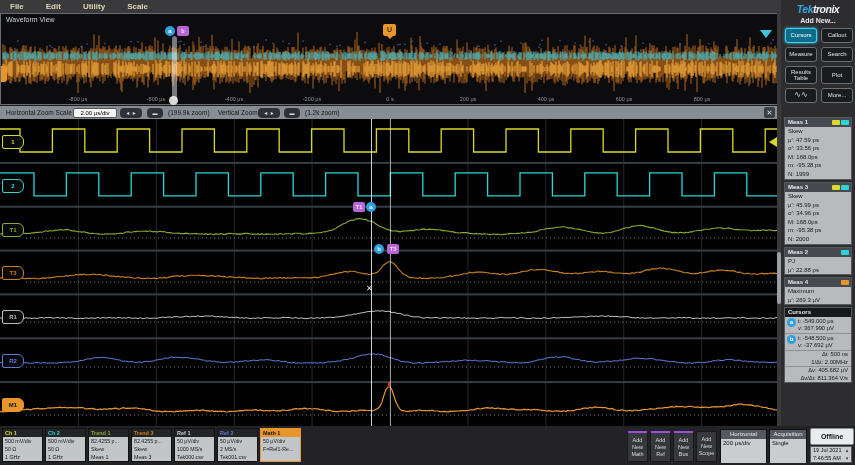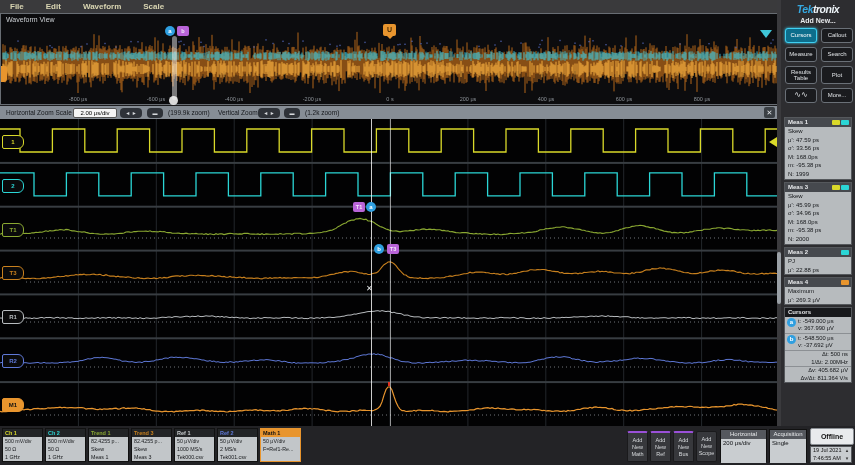--- a/index.html
+++ b/index.html
@@ -70,21 +70,21 @@
   .clock-arrows{width:8px;font-size:5px;color:#333;line-height:7.5px;text-align:center;}
 </style>
 </head>
 <body>
 
 <div class="screen">
 
   <div class="abs menubar">
     <span class="menu-item">File</span>
     <span class="menu-item">Edit</span>
-    <span class="menu-item">Waveform</span>
+    <span class="menu-item">Utility</span>
     <span class="menu-item">Scale</span>
   </div>
 
   <div class="abs overview">
     <svg id="ov-svg" width="777" height="78" style="position:absolute;left:0;top:1px">
         <path d="M2 29.2V65.1M3 40.4V65.9M4 30.3V67.4M5 43.0V63.2M6 43.4V60.6M7 37.4V65.1M8 39.5V64.2M9 32.4V68.0M10 32.3V68.5M11 33.9V65.8M12 36.3V59.4M13 43.8V63.7M14 32.7V66.8M15 38.5V66.6M16 33.7V62.4M17 36.2V62.8M18 43.7V67.4M19 38.8V66.3M20 36.1V62.9M21 33.2V60.6M22 30.4V61.7M23 30.2V62.4M24 34.3V63.9M25 30.5V69.5M26 40.8V59.7M27 35.3V59.5M28 36.3V68.4M29 32.0V67.8M30 31.3V69.3M31 40.2V59.4M32 37.1V66.3M33 36.4V66.0M34 31.5V66.9M35 40.4V56.9M36 40.7V67.9M37 35.9V58.2M38 36.0V56.7M39 32.5V66.1M40 39.7V64.6M41 34.0V65.6M42 36.2V64.6M43 36.8V60.1M44 40.8V69.0M45 43.4V65.9M46 30.8V63.2M47 37.7V66.6M48 35.4V64.8M49 34.6V58.0M50 36.7V59.5M51 39.6V57.2M52 36.9V63.9M53 33.3V65.6M54 33.3V64.9M55 33.8V56.2M56 38.7V64.2M57 36.4V68.8M58 30.9V65.2M59 35.9V59.1M60 36.5V61.2M61 37.0V67.8M62 31.3V62.4M63 39.2V65.7M64 32.9V58.3M65 30.8V58.0M66 34.5V69.6M67 35.0V66.5M68 43.1V62.7M69 43.5V63.6M70 34.4V64.5M71 35.3V57.0M72 33.2V61.8M73 32.7V60.8M74 34.7V58.4M75 31.5V59.4M76 37.6V67.5M77 35.1V81.9M78 33.0V66.8M79 42.8V61.6M80 39.5V63.7M81 30.7V56.1M82 42.1V63.3M83 37.0V68.4M84 43.0V58.1M85 35.9V67.5M86 42.8V57.9M87 39.2V58.0M88 36.0V62.1M89 34.7V67.4M90 32.9V72.3M91 35.7V59.4M92 33.5V65.8M93 19.2V62.8M94 41.2V61.8M95 33.2V57.9M96 30.1V63.6M97 42.2V63.1M98 20.4V59.7M99 33.4V66.3M100 33.6V57.5M101 34.4V61.8M102 31.0V68.5M103 33.2V61.9M104 31.7V66.0M105 35.3V59.9M106 35.5V59.4M107 34.3V62.9M108 30.6V59.4M109 33.3V61.0M110 40.1V62.8M111 34.4V59.0M112 39.1V56.7M113 33.4V58.4M114 33.5V61.8M115 30.5V63.6M116 34.8V68.7M117 35.4V65.8M118 33.6V63.0M119 30.2V68.0M120 37.6V75.2M121 34.1V77.3M122 39.4V66.1M123 40.7V63.6M124 33.3V63.8M125 38.0V58.6M126 33.5V64.2M127 31.5V63.3M128 31.2V62.8M129 33.5V58.1M130 39.3V63.8M131 39.6V63.3M132 40.0V66.4M133 31.7V62.8M134 43.2V63.9M135 32.5V61.1M136 42.0V72.6M137 37.2V66.0M138 33.9V61.9M139 34.6V63.0M140 33.9V61.8M141 27.2V67.2M142 36.3V67.7M143 42.3V70.0M144 40.6V58.2M145 31.3V61.9M146 35.9V57.2M147 34.7V72.5M148 31.6V65.2M149 30.1V58.8M150 33.5V57.3M151 31.0V57.2M152 34.7V59.7M153 36.7V67.5M154 22.3V65.6M155 42.1V65.3M156 38.2V62.9M157 25.5V69.9M158 44.0V57.0M159 42.2V60.6M160 42.9V63.8M161 35.6V59.9M162 28.3V56.6M163 36.4V64.3M164 36.7V56.0M165 40.7V61.2M166 43.4V59.8M167 39.7V57.3M168 33.9V62.2M169 30.5V59.1M170 39.0V57.7M171 32.8V66.9M172 31.7V71.4M173 42.2V63.9M174 33.0V61.4M175 36.1V56.9M176 33.9V66.0M177 40.2V60.4M178 32.8V62.2M179 30.1V67.3M180 42.4V64.7M181 37.8V56.6M182 43.4V68.1M183 41.4V56.8M184 36.9V70.2M185 34.3V56.7M186 36.3V59.3M187 43.5V66.3M188 31.2V64.7M189 38.4V61.5M190 36.6V60.8M191 41.3V62.2M192 26.4V75.0M193 30.2V68.9M194 37.1V70.5M195 37.5V67.4M196 34.9V63.7M197 42.8V65.7M198 22.1V67.9M199 31.8V64.1M200 31.3V63.3M201 37.3V61.5M202 31.2V59.2M203 40.6V62.9M204 43.5V62.9M205 29.2V61.9M206 40.4V60.2M207 32.9V61.3M208 36.7V58.1M209 30.8V57.9M210 33.5V57.2M211 19.8V58.2M212 31.2V65.4M213 43.3V74.6M214 33.8V65.0M215 31.3V67.1M216 33.9V61.9M217 33.2V62.5M218 35.4V58.8M219 43.0V68.8M220 39.7V56.9M221 34.6V67.2M222 35.5V63.6M223 41.2V56.2M224 31.8V58.7M225 37.6V67.5M226 31.8V66.3M227 39.0V61.3M228 34.7V68.3M229 41.4V65.8M230 37.9V66.4M231 24.3V62.5M232 38.7V68.7M233 34.8V60.2M234 35.4V66.5M235 35.3V59.6M236 42.1V66.9M237 35.7V60.5M238 26.4V67.9M239 43.4V63.6M240 37.9V64.2M241 34.7V63.6M242 40.9V61.0M243 32.9V66.7M244 30.5V58.8M245 31.6V65.8M246 34.9V68.3M247 31.2V67.5M248 30.9V57.0M249 33.0V78.0M250 43.7V56.9M251 42.8V72.0M252 40.3V62.1M253 30.8V69.9M254 37.3V65.1M255 40.6V65.3M256 31.1V60.2M257 28.4V72.6M258 40.7V58.8M259 34.3V61.1M260 39.1V62.9M261 34.6V63.5M262 30.9V62.6M263 38.1V58.8M264 39.7V61.9M265 36.9V66.0M266 35.0V61.3M267 34.9V56.9M268 41.9V61.7M269 35.5V56.2M270 40.4V66.1M271 37.8V67.5M272 33.9V65.6M273 28.7V64.5M274 43.1V56.8M275 37.4V64.1M276 32.5V58.0M277 34.8V61.6M278 36.9V60.3M279 37.1V63.7M280 40.2V64.7M281 39.7V64.4M282 36.6V63.6M283 36.7V57.5M284 35.6V58.5M285 35.3V62.8M286 36.0V63.6M287 32.0V60.7M288 38.4V64.1M289 42.3V60.7M290 40.6V65.0M291 32.2V60.4M292 31.9V64.6M293 32.0V61.8M294 37.5V67.5M295 34.3V66.1M296 41.0V62.4M297 17.5V60.8M298 35.7V58.6M299 40.0V57.2M300 41.6V57.5M301 40.2V65.3M302 32.6V65.8M303 40.0V63.9M304 43.9V68.3M305 31.6V59.1M306 36.6V58.1M307 42.8V68.9M308 37.7V63.2M309 34.9V56.5M310 34.4V60.9M311 35.5V57.8M312 34.3V73.4M313 30.6V64.4M314 37.2V56.3M315 35.6V60.9M316 33.8V59.7M317 34.9V65.0M318 41.9V67.5M319 32.5V64.7M320 31.7V56.9M321 38.9V56.4M322 35.1V65.2M323 43.3V68.6M324 32.1V56.9M325 39.1V68.0M326 36.0V63.3M327 36.9V63.2M328 38.9V59.9M329 38.6V59.6M330 38.1V63.3M331 37.5V70.3M332 43.4V57.1M333 35.1V66.4M334 34.6V61.1M335 40.7V69.3M336 32.6V64.7M337 35.0V61.4M338 42.3V76.1M339 34.7V59.7M340 34.6V63.1M341 43.6V68.8M342 39.0V65.2M343 34.6V64.6M344 40.9V68.3M345 43.5V56.4M346 42.3V56.2M347 31.2V63.3M348 31.4V62.0M349 32.6V59.4M350 43.4V61.9M351 32.5V63.5M352 36.6V61.2M353 38.9V57.5M354 24.7V63.1M355 38.8V58.8M356 16.9V65.0M357 31.3V57.0M358 30.4V58.3M359 35.3V64.2M360 35.6V59.5M361 34.6V62.4M362 42.0V63.6M363 35.1V66.6M364 37.4V65.1M365 36.2V63.2M366 33.9V64.4M367 42.2V65.9M368 34.8V68.5M369 40.0V64.7M370 37.8V59.7M371 32.8V56.0M372 40.7V62.3M373 35.5V58.7M374 32.5V73.4M375 36.3V62.4M376 41.1V59.6M377 43.1V57.6M378 27.8V59.9M379 42.7V78.2M380 35.3V59.2M381 29.0V61.3M382 39.7V60.7M383 34.7V66.6M384 43.9V64.5M385 38.3V61.3M386 32.4V65.3M387 41.9V68.6M388 31.5V65.3M389 37.9V58.4M390 37.0V65.6M391 33.7V58.3M392 38.2V60.4M393 30.8V57.5M394 39.1V61.0M395 41.8V64.3M396 37.6V59.3M397 37.4V63.1M398 34.9V73.4M399 34.2V64.5M400 36.8V65.3M401 37.0V61.9M402 40.7V68.4M403 42.1V65.3M404 33.8V75.8M405 43.4V71.0M406 34.9V68.6M407 42.3V58.7M408 38.2V56.2M409 43.3V68.6M410 22.6V60.7M411 30.4V67.0M412 42.8V62.1M413 42.5V60.1M414 39.5V66.3M415 32.2V60.8M416 34.3V68.2M417 39.4V59.7M418 37.6V75.4M419 21.0V58.0M420 30.3V63.8M421 32.6V56.4M422 33.9V67.2M423 34.5V64.3M424 40.8V68.7M425 38.2V59.6M426 43.8V56.1M427 37.0V56.2M428 42.3V63.4M429 36.6V61.4M430 40.6V67.6M431 32.0V62.0M432 34.7V59.3M433 30.4V68.2M434 40.9V56.4M435 32.1V66.8M436 34.6V66.5M437 34.4V65.7M438 39.3V57.4M439 41.9V59.9M440 37.6V63.9M441 39.8V64.8M442 32.5V64.8M443 30.8V65.4M444 32.8V68.7M445 31.0V63.1M446 31.1V62.6M447 34.6V62.9M448 42.3V60.0M449 42.1V66.6M450 33.3V56.3M451 42.1V56.5M452 41.5V56.7M453 43.3V67.5M454 37.8V58.9M455 42.4V58.4M456 24.5V60.5M457 32.8V62.1M458 41.8V67.7M459 33.3V66.5M460 38.3V56.4M461 35.2V68.3M462 31.5V57.7M463 42.2V68.7M464 42.8V64.1M465 40.2V67.9M466 27.4V67.1M467 42.5V58.7M468 34.7V59.0M469 40.6V57.0M470 35.1V60.8M471 37.5V62.5M472 43.3V63.0M473 32.2V61.9M474 43.7V56.5M475 32.6V61.3M476 30.4V66.8M477 36.4V66.6M478 33.4V57.8M479 33.4V68.0M480 41.7V65.6M481 33.8V56.2M482 33.6V64.9M483 37.3V58.6M484 32.3V68.2M485 37.0V76.0M486 39.1V65.2M487 29.7V62.8M488 34.8V67.4M489 42.8V57.3M490 36.8V61.5M491 35.1V66.4M492 39.8V67.1M493 37.6V57.6M494 34.0V61.5M495 32.4V59.7M496 37.0V59.8M497 37.8V57.0M498 40.7V66.1M499 37.6V67.5M500 39.2V63.7M501 42.4V67.4M502 38.4V59.2M503 36.8V68.3M504 39.0V61.3M505 43.3V65.2M506 36.4V58.3M507 39.7V62.9M508 30.5V56.4M509 36.8V60.8M510 35.6V59.7M511 32.4V62.3M512 38.2V66.2M513 38.6V66.9M514 38.6V62.7M515 37.3V56.2M516 40.6V59.8M517 43.8V56.1M518 40.2V66.6M519 41.9V62.7M520 37.0V57.1M521 43.1V62.4M522 28.2V62.3M523 38.0V61.4M524 27.6V80.3M525 27.5V58.0M526 31.4V68.6M527 43.6V61.6M528 31.5V65.9M529 33.8V57.3M530 36.6V66.3M531 39.9V75.6M532 36.5V68.3M533 43.9V63.1M534 41.7V67.1M535 35.9V58.8M536 38.4V67.1M537 39.1V58.9M538 37.8V64.1M539 39.0V57.1M540 33.3V64.9M541 39.4V56.5M542 39.1V59.3M543 42.3V68.2M544 37.9V61.3M545 35.4V57.9M546 37.3V65.4M547 22.2V64.3M548 36.7V64.5M549 36.6V64.0M550 43.4V59.1M551 39.4V63.8M552 32.2V58.6M553 34.3V66.9M554 33.9V68.5M555 40.9V63.3M556 43.9V65.6M557 31.1V67.0M558 41.8V58.5M559 36.2V64.9M560 38.3V56.6M561 37.3V66.1M562 34.3V70.1M563 40.4V58.4M564 30.6V70.6M565 39.0V66.8M566 30.2V68.7M567 40.5V64.7M568 35.1V63.7M569 40.1V58.7M570 36.4V64.3M571 34.7V61.9M572 37.4V59.1M573 30.2V65.5M574 30.5V56.1M575 40.7V63.6M576 42.1V67.2M577 41.5V68.1M578 33.5V68.0M579 34.7V63.5M580 30.6V62.5M581 34.1V69.3M582 31.7V66.8M583 37.6V67.4M584 20.6V57.7M585 33.7V64.7M586 31.9V67.7M587 41.5V67.5M588 38.5V57.3M589 22.9V65.9M590 39.8V61.6M591 34.6V63.2M592 32.3V63.6M593 30.3V67.9M594 43.4V68.0M595 33.8V63.7M596 30.5V63.5M597 37.8V69.1M598 32.4V66.2M599 37.1V56.2M600 43.5V62.1M601 41.8V60.3M602 37.6V60.7M603 34.3V59.3M604 35.4V63.9M605 35.4V60.0M606 39.0V59.1M607 41.7V62.1M608 31.5V67.9M609 32.7V61.1M610 40.8V60.7M611 41.7V65.5M612 32.9V64.0M613 40.3V76.4M614 30.3V59.3M615 37.9V67.2M616 40.4V68.5M617 40.7V67.0M618 38.5V68.8M619 33.8V59.5M620 37.5V68.8M621 31.0V59.2M622 41.6V66.2M623 38.6V56.6M624 32.5V58.9M625 22.5V59.2M626 34.1V56.0M627 37.1V64.4M628 43.5V67.3M629 38.0V63.8M630 35.5V67.2M631 33.4V60.6M632 44.0V59.6M633 36.9V62.5M634 31.2V60.1M635 20.4V64.7M636 40.5V68.3M637 43.4V58.2M638 40.8V64.9M639 38.6V65.3M640 34.1V67.6M641 42.5V66.5M642 34.5V64.6M643 34.0V62.0M644 39.4V64.7M645 32.3V63.8M646 42.6V60.9M647 37.7V63.3M648 34.9V61.8M649 28.3V67.7M650 35.6V64.0M651 30.3V62.3M652 32.8V63.7M653 30.2V56.9M654 41.6V58.0M655 33.7V67.8M656 32.6V65.2M657 41.8V63.1M658 36.5V66.9M659 37.0V66.7M660 43.7V62.3M661 35.8V61.0M662 38.7V67.3M663 43.8V59.2M664 36.0V56.8M665 31.0V66.5M666 42.7V72.8M667 42.5V58.5M668 36.8V75.0M669 35.2V68.0M670 38.6V62.5M671 39.1V58.3M672 32.0V65.7M673 39.8V66.7M674 31.5V63.8M675 42.7V56.2M676 32.4V68.3M677 33.0V74.1M678 38.4V57.2M679 28.2V58.2M680 40.7V64.7M681 37.2V62.8M682 36.4V56.0M683 38.8V63.8M684 30.6V75.8M685 33.9V67.1M686 19.2V63.8M687 44.0V59.4M688 31.8V57.2M689 37.3V58.6M690 33.2V69.0M691 37.7V60.1M692 30.6V60.7M693 40.8V58.1M694 30.3V56.1M695 41.2V60.5M696 36.2V76.9M697 32.5V56.2M698 31.6V58.0M699 24.1V59.5M700 30.3V57.8M701 43.5V61.4M702 30.1V67.9M703 40.3V68.6M704 44.0V66.8M705 31.1V59.0M706 33.3V65.8M707 33.7V64.9M708 41.0V63.0M709 36.5V65.8M710 32.3V63.9M711 34.0V59.5M712 36.0V67.1M713 26.4V62.8M714 32.4V67.9M715 30.1V56.0M716 34.4V61.4M717 31.4V64.0M718 42.7V60.5M719 41.3V60.1M720 43.0V63.5M721 41.2V62.5M722 43.4V56.0M723 41.2V58.9M724 41.2V57.3M725 30.7V58.6M726 31.5V68.3M727 35.3V57.8M728 41.2V59.0M729 43.2V57.0M730 37.8V57.4M731 36.6V65.6M732 37.5V66.8M733 36.0V63.3M734 31.5V58.8M735 33.0V60.8M736 24.0V59.6M737 35.7V67.5M738 34.6V56.7M739 42.2V69.7M740 32.4V65.9M741 33.3V63.6M742 41.0V60.3M743 40.7V56.2M744 33.2V68.5M745 38.8V64.2M746 42.5V67.4M747 37.0V62.6M748 30.9V71.2M749 22.3V68.9M750 34.2V56.2M751 41.8V58.1M752 31.9V68.0M753 30.2V61.1M754 42.3V62.7M755 41.1V64.0M756 39.6V60.0M757 37.7V72.0M758 30.9V65.9M759 38.8V58.4M760 41.4V62.7M761 43.1V72.8M762 32.5V59.0M763 32.0V58.5M764 32.0V64.9M765 41.2V70.2M766 36.8V64.3M767 30.7V65.5M768 32.0V66.2M769 42.7V59.7M770 32.3V58.1M771 37.0V56.3M772 33.4V67.8M773 43.1V68.5M774 30.6V59.1M775 33.4V68.3" stroke="#b06418" stroke-width="1" fill="none"></path>
         <path d="M2 48.7V59.3M3 49.4V58.6M4 50.9V57.1M5 45.2V62.8M6 51.4V56.6M7 49.5V58.5M8 47.2V60.8M9 47.5V60.5M10 46.3V61.7M11 46.2V61.8M16 46.4V61.6M17 48.9V59.1M18 50.8V57.2M20 50.2V57.8M21 49.5V58.5M22 49.9V58.1M23 45.5V62.5M24 49.9V58.1M26 47.0V61.0M27 51.0V57.0M28 50.0V58.0M29 45.5V62.5M32 48.5V59.5M33 46.2V61.8M34 51.3V56.7M35 46.5V61.5M37 47.8V60.2M38 50.9V57.1M40 48.5V59.5M41 49.3V58.7M42 49.1V58.9M43 46.7V61.3M45 48.6V59.4M46 51.3V56.7M47 46.6V61.4M50 47.1V60.9M51 46.9V61.1M53 50.3V57.7M55 49.1V58.9M56 51.7V56.3M57 45.9V62.1M58 46.4V61.6M59 45.7V62.3M60 46.9V61.1M62 48.5V59.5M65 48.0V60.0M67 48.7V59.3M69 49.0V59.0M70 49.5V58.5M71 48.6V59.4M73 49.1V58.9M76 51.2V56.8M78 49.2V58.8M81 48.4V59.6M82 45.8V62.2M83 48.4V59.6M84 48.1V59.9M85 46.1V61.9M86 50.4V57.6M88 45.6V62.4M91 45.4V62.6M92 49.6V58.4M93 46.8V61.2M94 47.9V60.1M95 46.7V61.3M96 47.5V60.5M97 47.9V60.1M101 48.6V59.4M102 48.2V59.8M104 49.7V58.3M105 48.2V59.8M107 48.2V59.8M113 47.2V60.8M114 48.3V59.7M115 45.8V62.2M117 48.6V59.4M118 45.1V62.9M119 50.6V57.4M120 51.6V56.4M121 50.6V57.4M122 45.9V62.1M123 50.5V57.5M125 46.8V61.2M126 50.0V58.0M127 49.5V58.5M128 46.9V61.1M129 48.6V59.4M130 47.3V60.7M131 48.4V59.6M132 51.8V56.2M133 46.5V61.5M134 51.9V56.1M135 51.1V56.9M136 48.9V59.1M138 50.8V57.2M140 49.0V59.0M142 49.0V59.0M143 49.4V58.6M144 50.5V57.5M145 49.8V58.2M146 51.0V57.0M147 46.2V61.8M148 51.6V56.4M152 49.1V58.9M155 45.4V62.6M156 48.2V59.8M158 48.6V59.4M159 45.1V62.9M160 47.9V60.1M161 51.8V56.2M163 50.1V57.9M164 49.4V58.6M165 45.7V62.3M166 46.1V61.9M168 46.8V61.2M169 50.0V58.0M171 46.7V61.3M172 50.8V57.2M173 48.5V59.5M175 49.0V59.0M176 47.0V61.0M177 46.9V61.1M178 47.2V60.8M179 49.1V58.9M180 46.1V61.9M181 51.7V56.3M183 45.1V62.9M184 49.3V58.7M185 47.1V60.9M188 48.2V59.8M189 50.9V57.1M191 46.7V61.3M194 46.4V61.6M196 49.5V58.5M197 50.6V57.4M198 46.2V61.8M200 51.1V56.9M201 51.8V56.2M204 51.5V56.5M206 51.8V56.2M207 46.2V61.8M209 51.6V56.4M211 50.3V57.7M212 48.7V59.3M213 46.2V61.8M214 49.1V58.9M215 51.1V56.9M217 46.0V62.0M219 48.3V59.7M220 45.4V62.6M221 50.0V58.0M222 48.5V59.5M223 45.8V62.2M224 48.3V59.7M225 50.6V57.4M227 50.3V57.7M228 46.2V61.8M230 46.3V61.7M231 50.6V57.4M233 46.4V61.6M235 50.4V57.6M236 51.5V56.5M238 49.9V58.1M239 47.0V61.0M241 46.5V61.5M242 51.4V56.6M244 51.4V56.6M246 46.7V61.3M248 49.2V58.8M249 47.5V60.5M250 51.2V56.8M253 47.2V60.8M254 50.3V57.7M255 51.7V56.3M256 47.3V60.7M257 47.0V61.0M260 46.1V61.9M261 45.4V62.6M262 49.4V58.6M264 49.0V59.0M265 51.1V56.9M266 49.0V59.0M267 46.0V62.0M268 45.9V62.1M269 45.1V62.9M270 46.9V61.1M271 46.4V61.6M272 46.8V61.2M274 51.4V56.6M275 47.1V60.9M278 48.4V59.6M279 48.4V59.6M281 46.8V61.2M282 48.6V59.4M283 48.3V59.7M284 48.9V59.1M285 49.9V58.1M286 48.0V60.0M288 49.7V58.3M289 49.3V58.7M290 48.3V59.7M291 47.9V60.1M292 49.9V58.1M294 46.4V61.6M295 49.5V58.5M297 48.0V60.0M298 47.3V60.7M302 45.8V62.2M303 47.6V60.4M304 49.3V58.7M305 49.6V58.4M306 48.8V59.2M307 45.2V62.8M308 47.0V61.0M310 50.2V57.8M311 52.0V56.0M312 48.3V59.7M313 50.3V57.7M315 46.6V61.4M316 50.5V57.5M317 49.2V58.8M318 50.5V57.5M319 49.0V59.0M320 45.9V62.1M321 49.8V58.2M323 51.1V56.9M324 47.9V60.1M325 48.9V59.1M327 51.2V56.8M328 50.8V57.2M330 47.4V60.6M331 51.1V56.9M332 50.7V57.3M333 46.2V61.8M334 46.3V61.7M336 50.1V57.9M337 50.0V58.0M338 51.2V56.8M340 45.1V62.9M347 45.9V62.1M348 48.2V59.8M349 45.3V62.7M351 51.3V56.7M352 47.7V60.3M353 51.1V56.9M354 50.3V57.7M356 51.0V57.0M358 50.8V57.2M363 48.4V59.6M364 51.5V56.5M365 46.7V61.3M366 46.8V61.2M367 46.1V61.9M368 51.5V56.5M369 49.1V58.9M370 47.7V60.3M371 45.3V62.7M372 46.0V62.0M373 51.2V56.8M374 49.0V59.0M376 49.0V59.0M377 45.1V62.9M378 47.4V60.6M379 51.1V56.9M380 46.5V61.5M381 49.6V58.4M383 46.9V61.1M385 48.2V59.8M386 45.5V62.5M387 47.2V60.8M388 48.2V59.8M389 51.1V56.9M390 49.9V58.1M391 45.5V62.5M392 46.2V61.8M394 46.3V61.7M395 48.4V59.6M396 47.9V60.1M398 46.2V61.8M399 49.3V58.7M400 46.8V61.2M402 48.5V59.5M403 45.7V62.3M404 47.1V60.9M405 47.1V60.9M407 47.7V60.3M408 49.5V58.5M410 45.7V62.3M411 46.3V61.7M413 45.3V62.7M414 47.9V60.1M415 46.7V61.3M416 45.4V62.6M417 50.8V57.2M418 48.9V59.1M419 46.3V61.7M420 49.8V58.2M422 51.1V56.9M423 50.8V57.2M424 49.3V58.7M427 47.7V60.3M428 47.1V60.9M429 50.2V57.8M430 45.3V62.7M431 50.7V57.3M432 45.9V62.1M433 47.4V60.6M434 49.1V58.9M436 45.1V62.9M437 49.9V58.1M438 47.6V60.4M439 51.8V56.2M440 47.1V60.9M441 49.7V58.3M442 45.6V62.4M443 50.4V57.6M445 51.2V56.8M446 48.1V59.9M447 51.7V56.3M448 47.7V60.3M449 47.4V60.6M450 48.6V59.4M452 49.7V58.3M453 51.1V56.9M455 50.6V57.4M456 48.8V59.2M458 49.4V58.6M460 46.0V62.0M461 51.8V56.2M462 49.8V58.2M466 51.4V56.6M469 51.5V56.5M470 50.0V58.0M472 45.8V62.2M473 48.8V59.2M474 50.7V57.3M475 50.4V57.6M476 49.0V59.0M477 45.7V62.3M478 47.8V60.2M479 47.2V60.8M480 51.8V56.2M481 49.0V59.0M482 48.5V59.5M483 48.6V59.4M485 47.3V60.7M486 49.6V58.4M487 51.8V56.2M488 47.0V61.0M490 50.0V58.0M491 48.3V59.7M492 51.9V56.1M493 50.6V57.4M494 49.7V58.3M495 47.6V60.4M496 49.8V58.2M497 46.3V61.7M498 45.1V62.9M499 51.8V56.2M500 49.6V58.4M501 48.2V59.8M502 49.5V58.5M504 51.2V56.8M507 46.2V61.8M508 49.6V58.4M509 51.3V56.7M511 46.7V61.3M512 51.7V56.3M514 50.3V57.7M516 46.9V61.1M517 46.1V61.9M519 49.3V58.7M521 51.2V56.8M522 51.3V56.7M523 51.6V56.4M524 51.4V56.6M525 51.5V56.5M529 46.1V61.9M531 47.8V60.2M533 50.3V57.7M536 50.4V57.6M537 50.2V57.8M539 48.5V59.5M540 49.3V58.7M541 45.7V62.3M542 50.8V57.2M544 51.9V56.1M546 49.4V58.6M547 51.8V56.2M549 50.6V57.4M550 46.8V61.2M551 48.2V59.8M552 49.3V58.7M553 49.4V58.6M554 50.2V57.8M555 46.7V61.3M557 50.0V58.0M558 45.7V62.3M559 49.0V59.0M560 51.3V56.7M561 50.5V57.5M562 48.6V59.4M564 47.8V60.2M566 46.2V61.8M567 47.2V60.8M568 48.8V59.2M571 51.7V56.3M572 49.7V58.3M574 48.5V59.5M576 48.5V59.5M578 46.2V61.8M579 47.4V60.6M580 48.1V59.9M581 49.5V58.5M582 49.8V58.2M583 51.6V56.4M584 50.8V57.2M585 50.3V57.7M586 45.8V62.2M587 46.7V61.3M590 48.6V59.4M591 50.9V57.1M592 51.1V56.9M593 47.4V60.6M594 50.7V57.3M595 49.5V58.5M596 47.6V60.4M597 47.9V60.1M598 46.2V61.8M599 45.3V62.7M600 45.4V62.6M601 49.1V58.9M602 50.8V57.2M604 47.9V60.1M605 46.7V61.3M606 47.9V60.1M607 45.3V62.7M608 45.3V62.7M610 47.0V61.0M611 51.1V56.9M612 45.9V62.1M615 45.8V62.2M616 51.8V56.2M617 46.0V62.0M618 48.2V59.8M620 46.6V61.4M621 45.0V63.0M623 45.5V62.5M626 51.4V56.6M627 51.5V56.5M628 46.7V61.3M629 46.4V61.6M630 45.4V62.6M631 49.3V58.7M632 46.1V61.9M633 45.5V62.5M635 46.7V61.3M636 49.8V58.2M639 47.1V60.9M640 45.8V62.2M642 51.6V56.4M643 49.4V58.6M644 48.7V59.3M646 46.6V61.4M649 48.9V59.1M651 45.8V62.2M652 51.2V56.8M653 50.0V58.0M654 50.7V57.3M655 50.5V57.5M656 45.6V62.4M657 50.9V57.1M658 51.9V56.1M659 51.7V56.3M664 50.0V58.0M665 49.6V58.4M666 45.2V62.8M668 49.2V58.8M669 50.6V57.4M671 48.1V59.9M672 45.0V63.0M673 50.1V57.9M674 50.7V57.3M675 47.0V61.0M676 49.7V58.3M677 47.7V60.3M678 51.5V56.5M679 49.5V58.5M680 45.8V62.2M681 48.7V59.3M682 45.3V62.7M683 46.5V61.5M684 46.9V61.1M685 51.9V56.1M687 49.8V58.2M688 48.4V59.6M689 50.9V57.1M690 47.2V60.8M691 45.0V63.0M692 47.1V60.9M694 50.0V58.0M695 45.9V62.1M698 48.4V59.6M699 47.1V60.9M701 46.7V61.3M702 50.6V57.4M704 45.6V62.4M706 51.6V56.4M707 49.5V58.5M708 51.5V56.5M710 49.2V58.8M711 45.2V62.8M712 48.1V59.9M713 49.3V58.7M715 51.3V56.7M716 47.0V61.0M719 47.1V60.9M720 46.6V61.4M721 48.1V59.9M723 49.3V58.7M725 46.4V61.6M726 50.1V57.9M728 46.7V61.3M729 47.3V60.7M732 48.0V60.0M733 48.7V59.3M734 51.8V56.2M735 48.2V59.8M736 50.7V57.3M737 50.9V57.1M738 45.5V62.5M740 46.2V61.8M741 50.9V57.1M742 45.9V62.1M743 50.0V58.0M745 49.4V58.6M746 47.6V60.4M747 46.0V62.0M748 48.3V59.7M750 51.0V57.0M751 45.3V62.7M753 50.9V57.1M754 49.7V58.3M755 45.3V62.7M757 46.2V61.8M758 50.7V57.3M759 45.9V62.1M760 51.2V56.8M761 49.3V58.7M762 51.3V56.7M765 45.2V62.8M767 51.4V56.6M769 50.1V57.9M772 49.8V58.2M773 48.0V60.0M774 45.2V62.8M775 51.0V57.0" stroke="#f0a93c" stroke-width="1" fill="none"></path>
         <path d="M2 37.6V44.4M3 37.6V44.4M4 37.6V44.4M5 36.3V45.7M6 38.2V43.8M7 39.0V43.0M10 37.7V44.3M11 37.3V44.7M13 36.0V46.0M14 37.5V44.5M15 36.0V46.0M17 38.9V43.1M18 37.8V44.2M19 36.7V45.3M21 36.6V45.4M23 37.2V44.8M24 37.1V44.9M25 36.6V45.4M26 37.3V44.7M27 37.9V44.1M28 38.1V43.9M29 36.7V45.3M30 39.2V42.8M31 37.9V44.1M32 37.8V44.2M33 38.9V43.1M34 36.0V46.0M35 36.9V45.1M37 36.5V45.5M38 38.3V43.7M39 37.0V45.0M40 37.1V44.9M43 38.7V43.3M44 37.8V44.2M45 38.4V43.6M46 39.1V42.9M47 36.9V45.1M49 36.3V45.7M50 38.4V43.6M51 37.0V45.0M52 38.2V43.8M53 38.1V43.9M55 39.0V43.0M56 36.8V45.2M58 36.8V45.2M59 39.5V42.5M60 36.8V45.2M63 36.6V45.4M64 37.7V44.3M65 37.6V44.4M66 36.6V45.4M67 39.1V42.9M69 39.1V42.9M70 38.4V43.6M71 36.2V45.8M72 39.3V42.7M73 36.8V45.2M74 37.8V44.2M76 37.6V44.4M77 36.4V45.6M78 39.4V42.6M79 38.3V43.7M81 38.9V43.1M83 36.8V45.2M84 38.6V43.4M85 36.8V45.2M87 38.5V43.5M88 36.8V45.2M89 37.2V44.8M92 37.0V45.0M93 37.2V44.8M94 38.3V43.7M95 36.6V45.4M96 36.4V45.6M98 38.9V43.1M99 38.0V44.0M101 38.3V43.7M103 38.9V43.1M104 37.4V44.6M105 39.0V43.0M106 38.2V43.8M109 39.3V42.7M110 37.4V44.6M112 37.5V44.5M113 37.7V44.3M114 39.1V42.9M115 39.1V42.9M117 37.2V44.8M118 39.1V42.9M119 38.1V43.9M121 37.4V44.6M123 36.8V45.2M124 36.5V45.5M125 39.4V42.6M126 37.8V44.2M127 36.6V45.4M128 36.1V45.9M129 39.0V43.0M130 37.9V44.1M131 37.6V44.4M132 38.0V44.0M133 38.1V43.9M134 37.8V44.2M135 36.9V45.1M136 38.9V43.1M137 38.0V44.0M138 37.0V45.0M139 37.2V44.8M140 38.8V43.2M141 39.0V43.0M142 38.5V43.5M143 36.7V45.3M144 38.5V43.5M145 36.1V45.9M146 36.6V45.4M148 36.8V45.2M149 37.4V44.6M150 37.3V44.7M151 36.3V45.7M152 37.4V44.6M154 36.4V45.6M155 39.0V43.0M157 38.4V43.6M158 37.2V44.8M159 39.3V42.7M160 36.3V45.7M161 37.0V45.0M163 38.0V44.0M164 37.3V44.7M165 38.6V43.4M167 37.2V44.8M168 38.4V43.6M169 37.2V44.8M170 37.2V44.8M171 36.7V45.3M172 38.4V43.6M173 37.0V45.0M174 36.5V45.5M175 37.4V44.6M177 37.2V44.8M180 39.2V42.8M181 36.4V45.6M182 37.1V44.9M183 37.2V44.8M184 37.3V44.7M185 38.8V43.2M187 39.4V42.6M188 39.1V42.9M189 39.5V42.5M190 36.9V45.1M191 37.3V44.7M193 39.2V42.8M194 39.5V42.5M195 37.1V44.9M196 38.0V44.0M197 37.2V44.8M198 37.3V44.7M199 38.8V43.2M200 37.8V44.2M201 39.2V42.8M202 38.0V44.0M204 37.7V44.3M206 36.9V45.1M207 39.0V43.0M208 36.1V45.9M210 39.1V42.9M211 37.1V44.9M212 39.3V42.7M213 39.5V42.5M214 37.3V44.7M215 37.0V45.0M216 36.4V45.6M217 36.8V45.2M218 37.2V44.8M219 39.0V43.0M220 39.0V43.0M221 38.1V43.9M222 36.7V45.3M223 38.1V43.9M224 36.6V45.4M225 36.6V45.4M226 37.3V44.7M227 36.5V45.5M228 37.6V44.4M230 36.5V45.5M231 37.2V44.8M234 37.8V44.2M235 38.7V43.3M236 37.7V44.3M237 38.4V43.6M238 37.5V44.5M240 36.2V45.8M241 36.6V45.4M242 39.4V42.6M243 39.3V42.7M245 38.8V43.2M246 39.2V42.8M247 36.8V45.2M253 39.5V42.5M254 37.9V44.1M256 39.2V42.8M257 38.4V43.6M258 39.0V43.0M259 37.6V44.4M260 38.3V43.7M263 37.2V44.8M264 37.8V44.2M265 37.3V44.7M268 38.0V44.0M269 36.8V45.2M270 37.6V44.4M271 37.5V44.5M273 37.6V44.4M274 38.6V43.4M275 37.9V44.1M276 38.9V43.1M277 36.8V45.2M278 39.2V42.8M279 36.8V45.2M281 39.0V43.0M282 37.3V44.7M283 37.4V44.6M284 36.7V45.3M285 36.4V45.6M286 39.1V42.9M287 37.4V44.6M288 37.0V45.0M289 38.4V43.6M290 38.7V43.3M291 39.4V42.6M292 38.3V43.7M293 39.4V42.6M294 36.7V45.3M295 37.0V45.0M296 39.1V42.9M297 37.9V44.1M298 36.4V45.6M300 38.8V43.2M301 37.5V44.5M302 39.5V42.5M305 36.8V45.2M307 36.2V45.8M308 37.0V45.0M309 38.4V43.6M311 37.4V44.6M313 38.2V43.8M314 36.6V45.4M315 36.9V45.1M316 37.8V44.2M317 38.6V43.4M318 36.3V45.7M319 38.7V43.3M321 37.0V45.0M322 36.3V45.7M323 37.3V44.7M324 38.7V43.3M325 36.2V45.8M326 39.5V42.5M327 36.8V45.2M328 37.4V44.6M329 39.5V42.5M331 39.0V43.0M332 39.2V42.8M333 38.6V43.4M335 36.4V45.6M336 37.0V45.0M338 39.3V42.7M341 37.3V44.7M342 37.7V44.3M344 37.2V44.8M345 37.0V45.0M346 38.3V43.7M347 38.7V43.3M348 38.7V43.3M349 37.8V44.2M350 38.6V43.4M351 37.6V44.4M353 36.4V45.6M354 38.8V43.2M355 36.6V45.4M357 39.4V42.6M358 36.6V45.4M359 36.1V45.9M360 38.9V43.1M361 38.1V43.9M364 38.5V43.5M365 36.5V45.5M367 38.2V43.8M368 37.9V44.1M369 36.8V45.2M370 36.3V45.7M371 38.2V43.8M372 36.7V45.3M373 37.5V44.5M374 37.2V44.8M375 38.4V43.6M376 38.3V43.7M380 36.1V45.9M381 36.1V45.9M382 36.0V46.0M383 37.1V44.9M384 36.9V45.1M385 39.0V43.0M387 36.3V45.7M388 38.8V43.2M389 37.8V44.2M390 38.3V43.7M391 37.2V44.8M392 36.7V45.3M393 37.0V45.0M394 37.3V44.7M395 38.1V43.9M397 37.5V44.5M398 38.9V43.1M399 36.2V45.8M400 36.5V45.5M401 38.5V43.5M403 38.1V43.9M405 37.3V44.7M406 38.5V43.5M408 37.7V44.3M409 38.1V43.9M410 37.8V44.2M411 36.1V45.9M413 37.6V44.4M414 37.9V44.1M415 36.4V45.6M419 36.8V45.2M420 38.4V43.6M421 36.9V45.1M422 37.9V44.1M423 39.5V42.5M425 36.7V45.3M426 38.2V43.8M427 37.4V44.6M429 39.2V42.8M430 39.4V42.6M431 39.4V42.6M434 38.3V43.7M436 36.1V45.9M437 38.6V43.4M439 36.0V46.0M440 37.2V44.8M441 37.4V44.6M442 37.0V45.0M444 38.0V44.0M445 38.0V44.0M446 38.3V43.7M447 38.0V44.0M449 36.1V45.9M451 36.6V45.4M453 39.3V42.7M456 39.1V42.9M457 39.0V43.0M459 36.7V45.3M461 36.7V45.3M462 39.4V42.6M464 37.2V44.8M465 38.2V43.8M466 37.2V44.8M468 38.0V44.0M469 38.9V43.1M470 36.1V45.9M472 38.6V43.4M473 37.7V44.3M474 38.0V44.0M475 37.7V44.3M476 38.0V44.0M477 37.0V45.0M478 37.2V44.8M479 38.8V43.2M481 39.3V42.7M484 37.6V44.4M486 38.8V43.2M487 39.4V42.6M488 39.3V42.7M489 39.1V42.9M490 36.3V45.7M491 37.2V44.8M493 37.9V44.1M496 37.5V44.5M498 36.3V45.7M499 36.1V45.9M500 39.1V42.9M501 37.0V45.0M502 38.0V44.0M505 39.3V42.7M506 38.7V43.3M507 36.9V45.1M508 36.1V45.9M509 37.7V44.3M510 39.2V42.8M511 39.4V42.6M512 37.8V44.2M513 36.1V45.9M514 37.1V44.9M517 38.7V43.3M518 37.1V44.9M519 37.6V44.4M520 37.7V44.3M523 37.0V45.0M525 39.2V42.8M526 36.5V45.5M527 37.1V44.9M528 36.7V45.3M529 38.2V43.8M530 36.2V45.8M531 39.1V42.9M532 38.7V43.3M533 36.7V45.3M534 37.3V44.7M535 38.9V43.1M536 38.4V43.6M537 36.7V45.3M539 38.6V43.4M540 37.8V44.2M541 37.9V44.1M542 38.1V43.9M543 36.8V45.2M544 36.8V45.2M545 38.7V43.3M547 36.3V45.7M548 36.1V45.9M549 37.0V45.0M550 38.9V43.1M551 38.9V43.1M552 36.1V45.9M553 38.7V43.3M554 37.4V44.6M555 37.7V44.3M556 37.4V44.6M557 39.3V42.7M559 39.2V42.8M560 36.5V45.5M562 36.8V45.2M563 38.8V43.2M564 36.2V45.8M565 38.4V43.6M566 37.6V44.4M569 37.5V44.5M570 39.2V42.8M573 37.5V44.5M574 38.1V43.9M575 38.5V43.5M577 37.1V44.9M578 37.9V44.1M580 39.1V42.9M581 39.3V42.7M582 36.3V45.7M583 37.8V44.2M584 38.9V43.1M585 38.8V43.2M588 37.5V44.5M589 37.8V44.2M590 38.2V43.8M591 36.7V45.3M592 36.3V45.7M594 36.5V45.5M595 37.5V44.5M596 37.2V44.8M597 37.4V44.6M599 36.3V45.7M600 38.5V43.5M601 36.4V45.6M602 37.5V44.5M603 37.0V45.0M604 38.1V43.9M605 38.0V44.0M606 37.4V44.6M607 38.2V43.8M608 38.2V43.8M609 38.6V43.4M610 39.3V42.7M611 37.0V45.0M612 37.3V44.7M613 37.9V44.1M614 37.7V44.3M615 38.1V43.9M616 37.7V44.3M617 38.5V43.5M618 37.0V45.0M619 36.4V45.6M620 37.9V44.1M621 37.8V44.2M622 36.6V45.4M623 37.9V44.1M625 37.5V44.5M627 36.5V45.5M628 37.6V44.4M629 36.4V45.6M630 36.7V45.3M631 39.1V42.9M632 38.6V43.4M633 39.1V42.9M634 39.0V43.0M635 36.4V45.6M637 36.4V45.6M638 36.8V45.2M639 38.1V43.9M640 38.2V43.8M641 37.7V44.3M643 36.2V45.8M644 39.4V42.6M645 36.6V45.4M646 38.3V43.7M648 38.6V43.4M649 38.2V43.8M650 36.1V45.9M651 38.8V43.2M652 39.0V43.0M653 37.5V44.5M655 37.5V44.5M656 38.2V43.8M657 39.5V42.5M658 37.2V44.8M659 38.2V43.8M661 38.8V43.2M662 37.8V44.2M663 36.4V45.6M664 38.0V44.0M665 37.8V44.2M666 36.2V45.8M667 37.3V44.7M668 38.2V43.8M669 38.3V43.7M670 37.7V44.3M672 36.2V45.8M675 38.5V43.5M676 39.1V42.9M677 38.0V44.0M679 37.6V44.4M681 39.2V42.8M682 38.7V43.3M683 37.0V45.0M684 36.5V45.5M685 37.6V44.4M688 37.2V44.8M689 36.3V45.7M690 39.4V42.6M691 36.4V45.6M692 39.0V43.0M693 37.6V44.4M695 39.0V43.0M697 36.1V45.9M698 37.5V44.5M699 38.4V43.6M700 38.5V43.5M701 36.8V45.2M702 37.7V44.3M703 36.4V45.6M704 38.6V43.4M705 37.1V44.9M706 36.6V45.4M707 36.8V45.2M709 38.6V43.4M710 37.8V44.2M711 36.4V45.6M712 36.4V45.6M713 36.8V45.2M714 37.3V44.7M716 38.1V43.9M719 38.8V43.2M723 38.7V43.3M725 38.9V43.1M726 38.3V43.7M728 38.8V43.2M729 37.6V44.4M730 37.3V44.7M733 37.1V44.9M734 39.0V43.0M735 37.2V44.8M736 38.2V43.8M737 37.6V44.4M738 37.4V44.6M739 39.0V43.0M740 38.1V43.9M741 36.2V45.8M743 38.0V44.0M745 38.8V43.2M747 36.0V46.0M748 36.5V45.5M749 39.3V42.7M750 36.8V45.2M751 38.6V43.4M752 38.6V43.4M754 37.8V44.2M756 36.3V45.7M757 39.3V42.7M758 38.9V43.1M759 37.2V44.8M760 38.9V43.1M761 38.4V43.6M762 36.4V45.6M763 36.1V45.9M764 38.6V43.4M765 37.7V44.3M766 36.4V45.6M767 39.1V42.9M769 39.2V42.8M771 36.3V45.7M772 38.1V43.9M773 39.1V42.9M774 36.7V45.3M775 39.2V42.8" stroke="#3fc6d8" stroke-width="1" fill="none" opacity=".85"></path>
         <path d="M17 25.4v1.4M49 30.0v1.4M51 31.8v1.4M80 30.9v1.4M86 28.3v1.4M104 27.8v1.4M115 31.4v1.4M130 25.9v1.4M137 26.1v1.4M178 26.2v1.4M180 25.6v1.4M183 28.9v1.4M200 26.6v1.4M203 30.8v1.4M253 31.3v1.4M265 24.2v1.4M272 27.8v1.4M282 25.6v1.4M288 27.9v1.4M302 25.4v1.4M329 28.7v1.4M336 30.5v1.4M339 29.7v1.4M364 26.7v1.4M397 29.0v1.4M399 28.7v1.4M404 28.6v1.4M411 25.6v1.4M420 28.0v1.4M426 27.4v1.4M439 28.2v1.4M478 30.7v1.4M494 29.3v1.4M500 25.6v1.4M520 27.4v1.4M538 31.5v1.4M539 28.8v1.4M541 24.7v1.4M559 24.8v1.4M574 27.5v1.4M579 29.6v1.4M588 25.9v1.4M592 25.1v1.4M605 29.0v1.4M620 30.2v1.4M642 27.5v1.4M679 28.3v1.4M708 28.0v1.4M735 31.7v1.4M770 27.5v1.4M772 24.2v1.4" stroke="#5a72d0" stroke-width="1" fill="none"></path>
       </svg>

